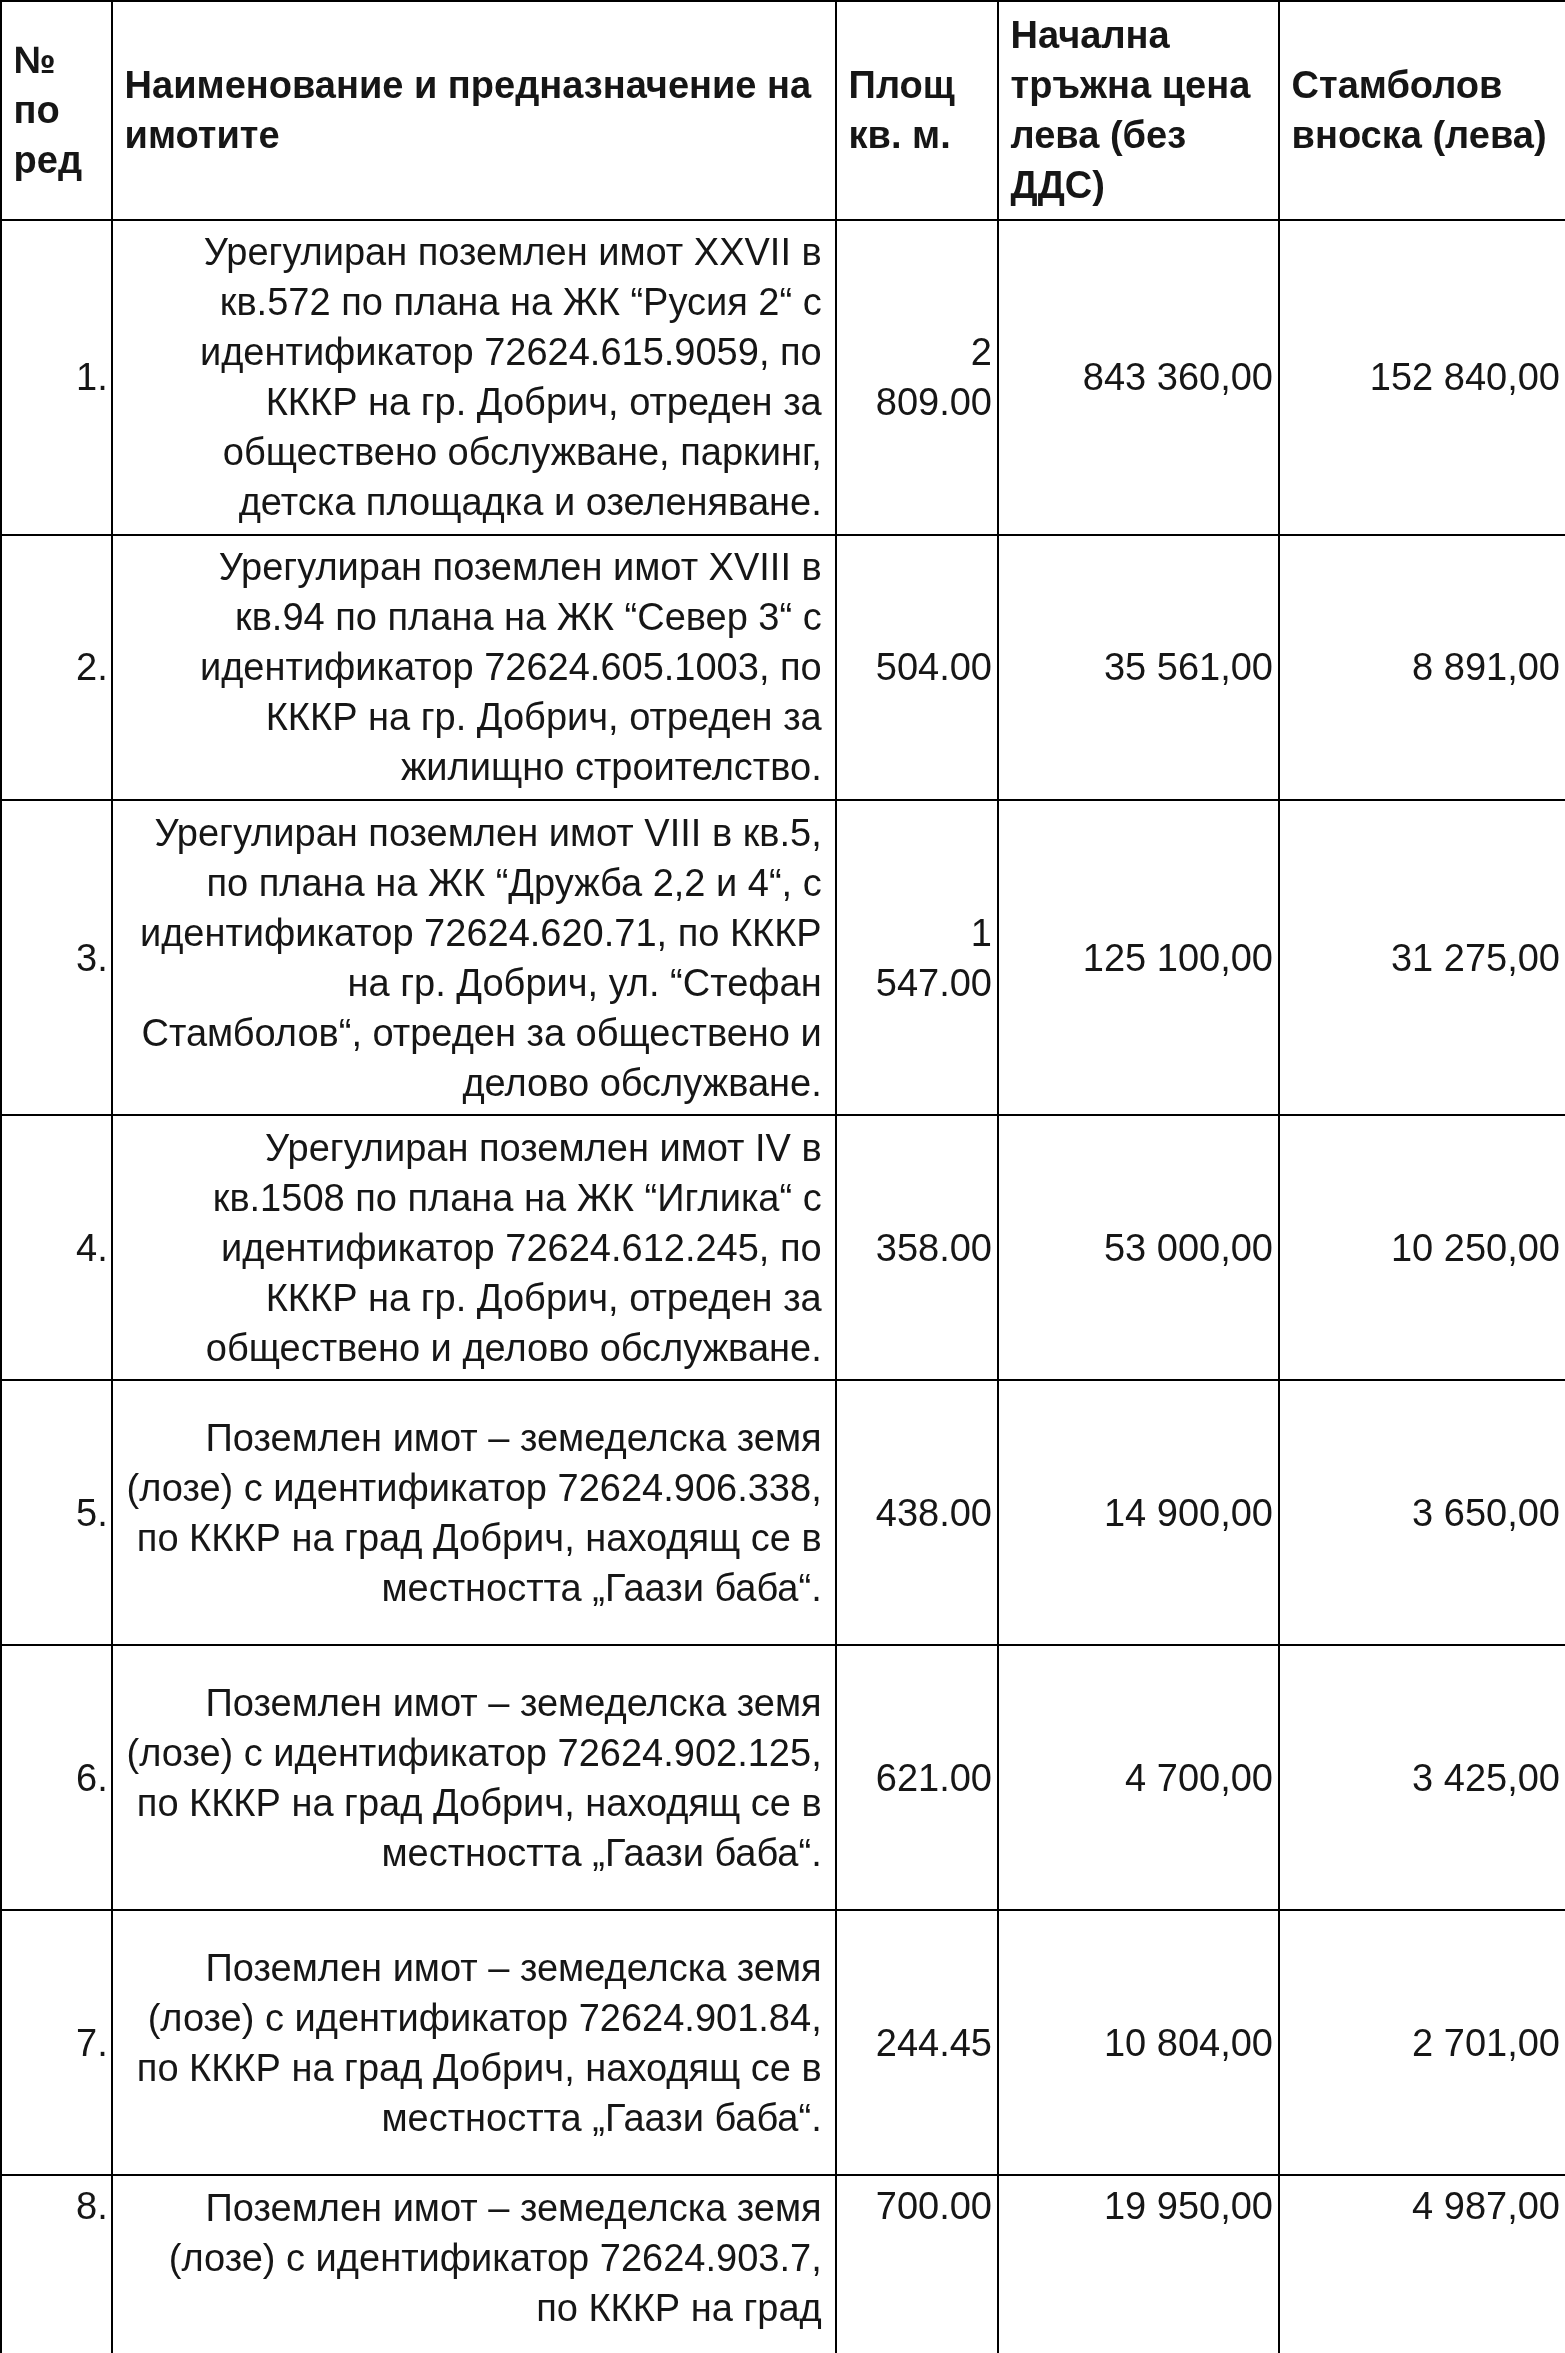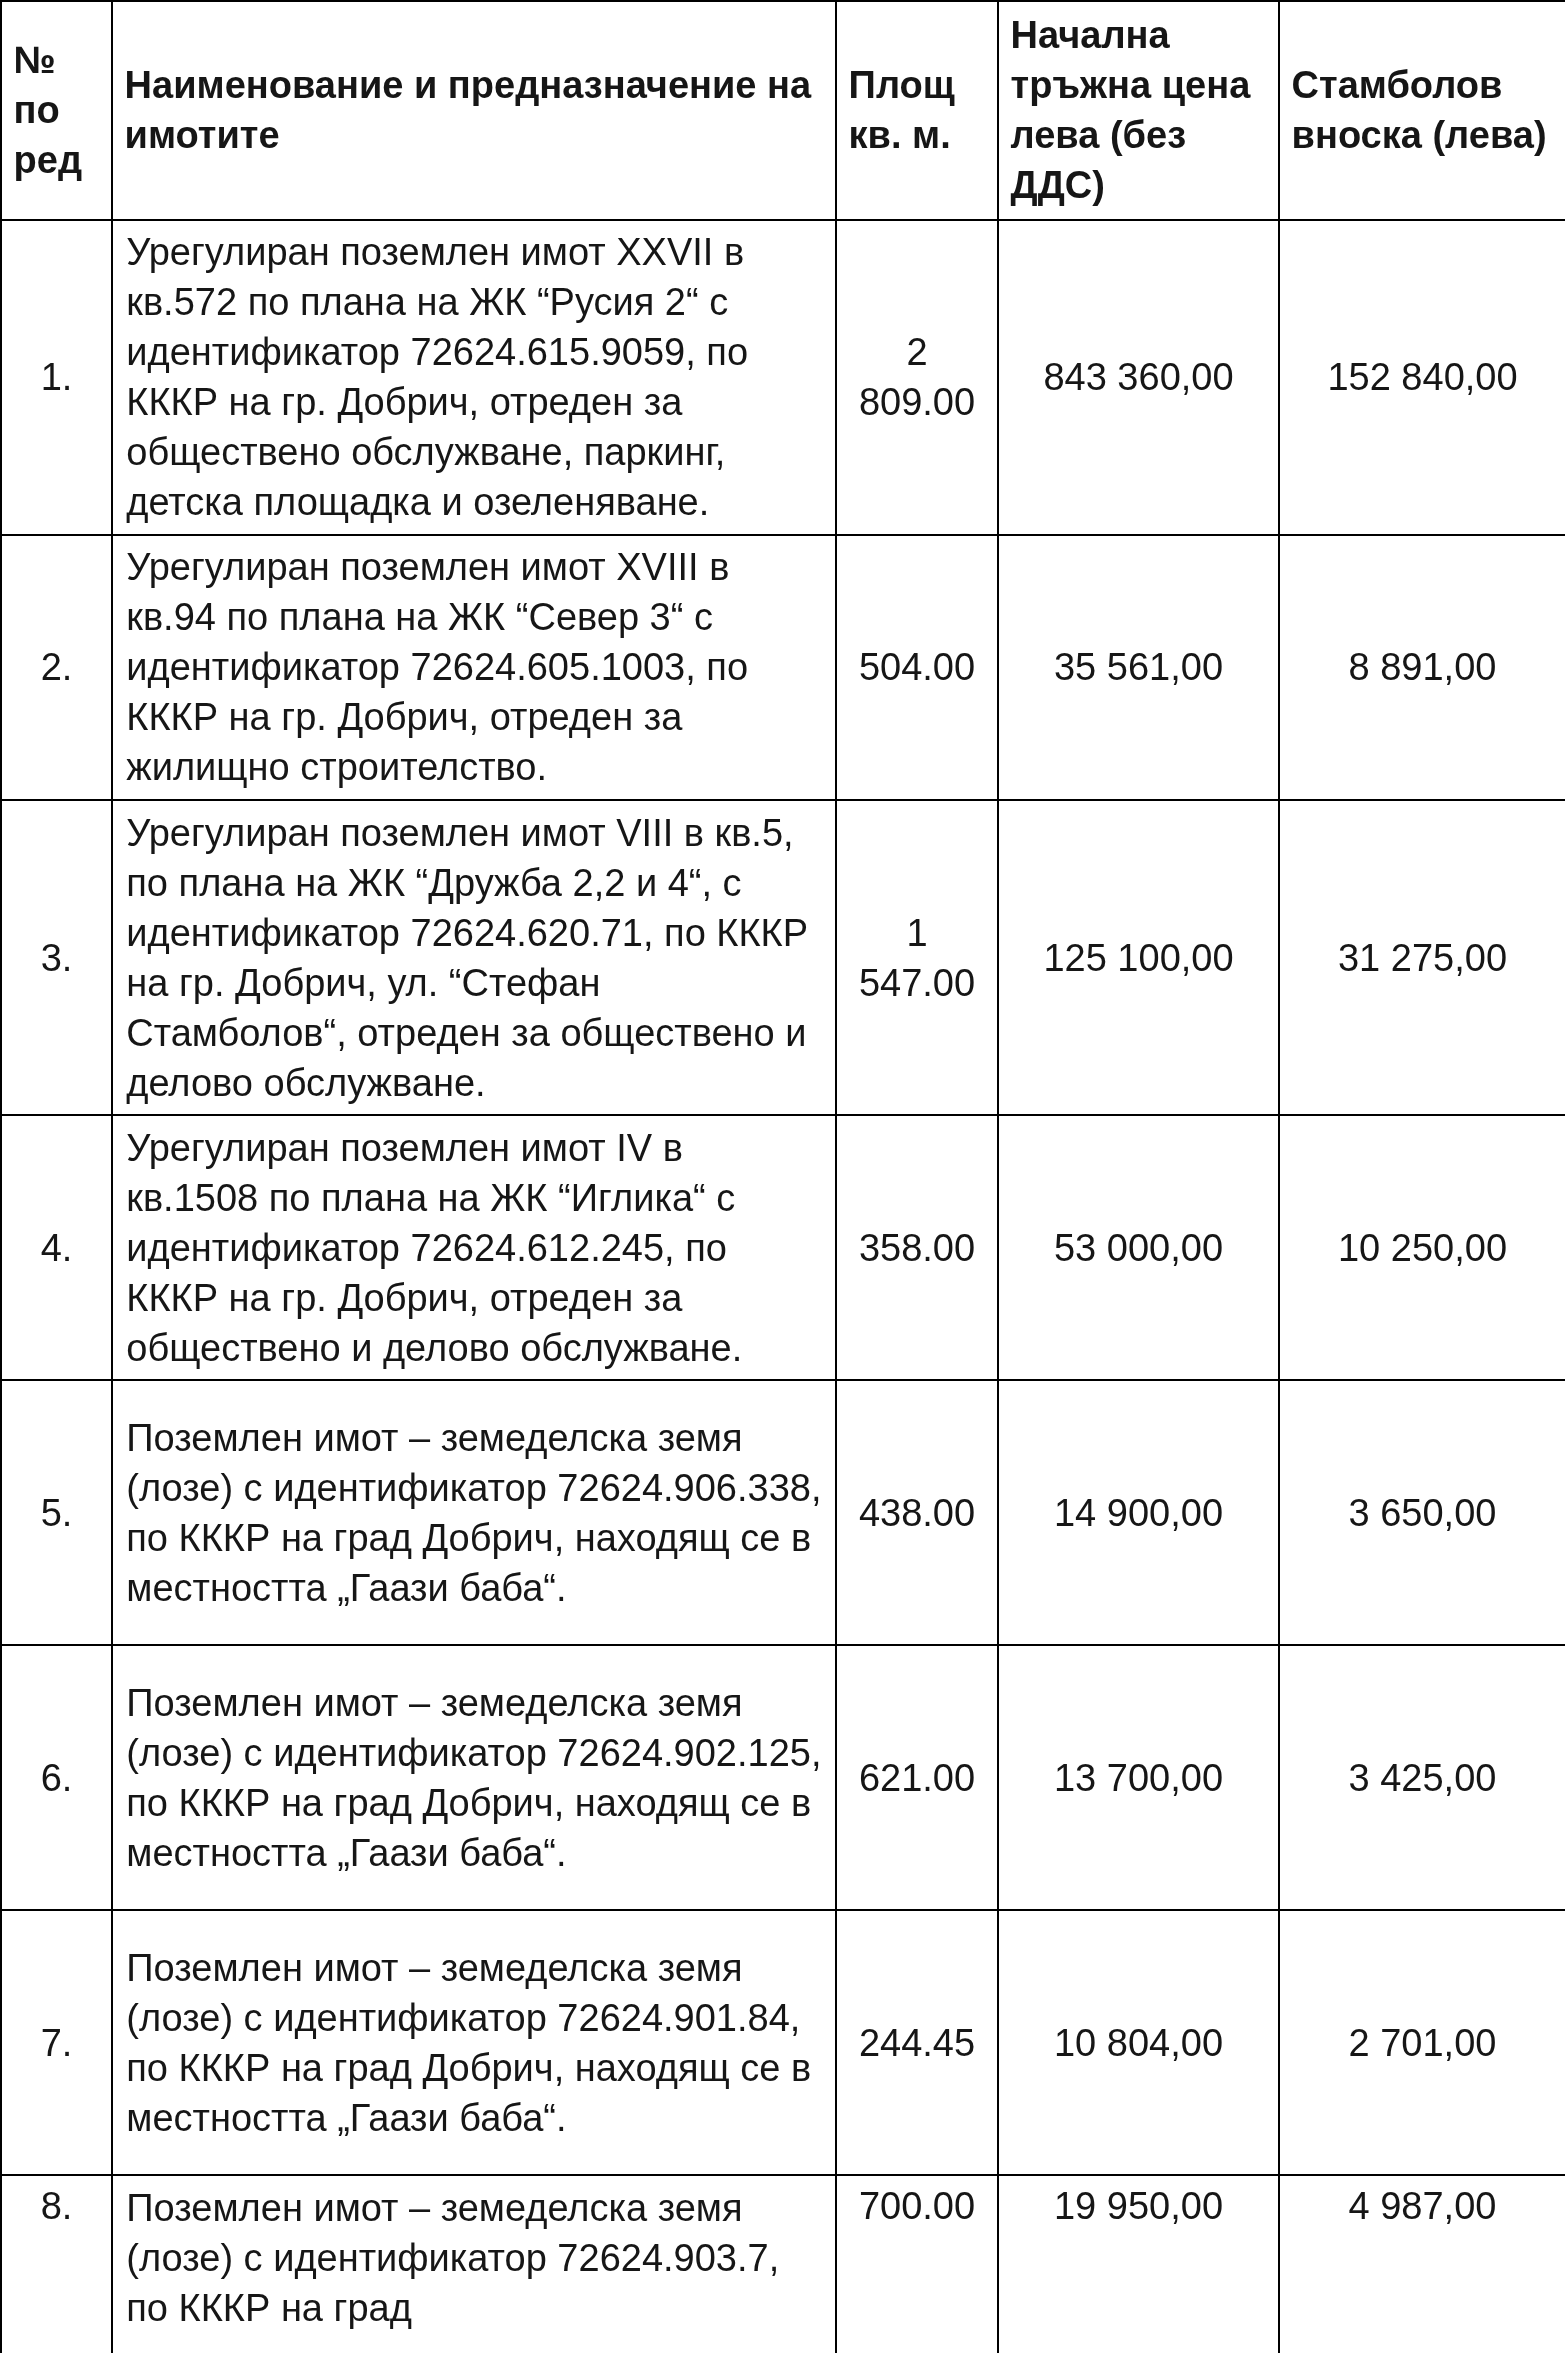--- a/index.html
+++ b/index.html
@@ -19,20 +19,21 @@
     border-collapse: collapse;
     table-layout: fixed;
     width: 1565px;
     font-size: 38px;
     line-height: 50px;
   }
   table.props th,
   table.props td {
     border: 2.5px solid #000000;
     vertical-align: middle;
+    text-align: right;
   }
   
   table.props th {
     font-weight: bold;
     text-align: left;
     padding: 8.3px 11.6px;
     white-space: pre-line;
   }
   th.h-price {
     white-space: normal;
@@ -115,21 +116,21 @@
       <td class="cell-num">5.</td>
       <td class="cell-name">Поземлен имот – земеделска земя (лозе) с идентификатор 72624.906.338, по КККР на град Добрич, находящ се в местността „Гаази баба“.</td>
       <td class="cell-area">438.00</td>
       <td class="cell-price">14 900,00</td>
       <td class="cell-deposit">3 650,00</td>
     </tr>
     <tr style="height:265px">
       <td class="cell-num">6.</td>
       <td class="cell-name">Поземлен имот – земеделска земя (лозе) с идентификатор 72624.902.125, по КККР на град Добрич, находящ се в местността „Гаази баба“.</td>
       <td class="cell-area">621.00</td>
-      <td class="cell-price">13 700,00</td>
+      <td class="cell-price">4 700,00</td>
       <td class="cell-deposit">3 425,00</td>
     </tr>
     <tr style="height:265px">
       <td class="cell-num">7.</td>
       <td class="cell-name">Поземлен имот – земеделска земя (лозе) с идентификатор 72624.901.84, по КККР на град Добрич, находящ се в местността „Гаази баба“.</td>
       <td class="cell-area">244.45</td>
       <td class="cell-price">10 804,00</td>
       <td class="cell-deposit">2 701,00</td>
     </tr>
     <tr style="height:210px" class="row-cut">

